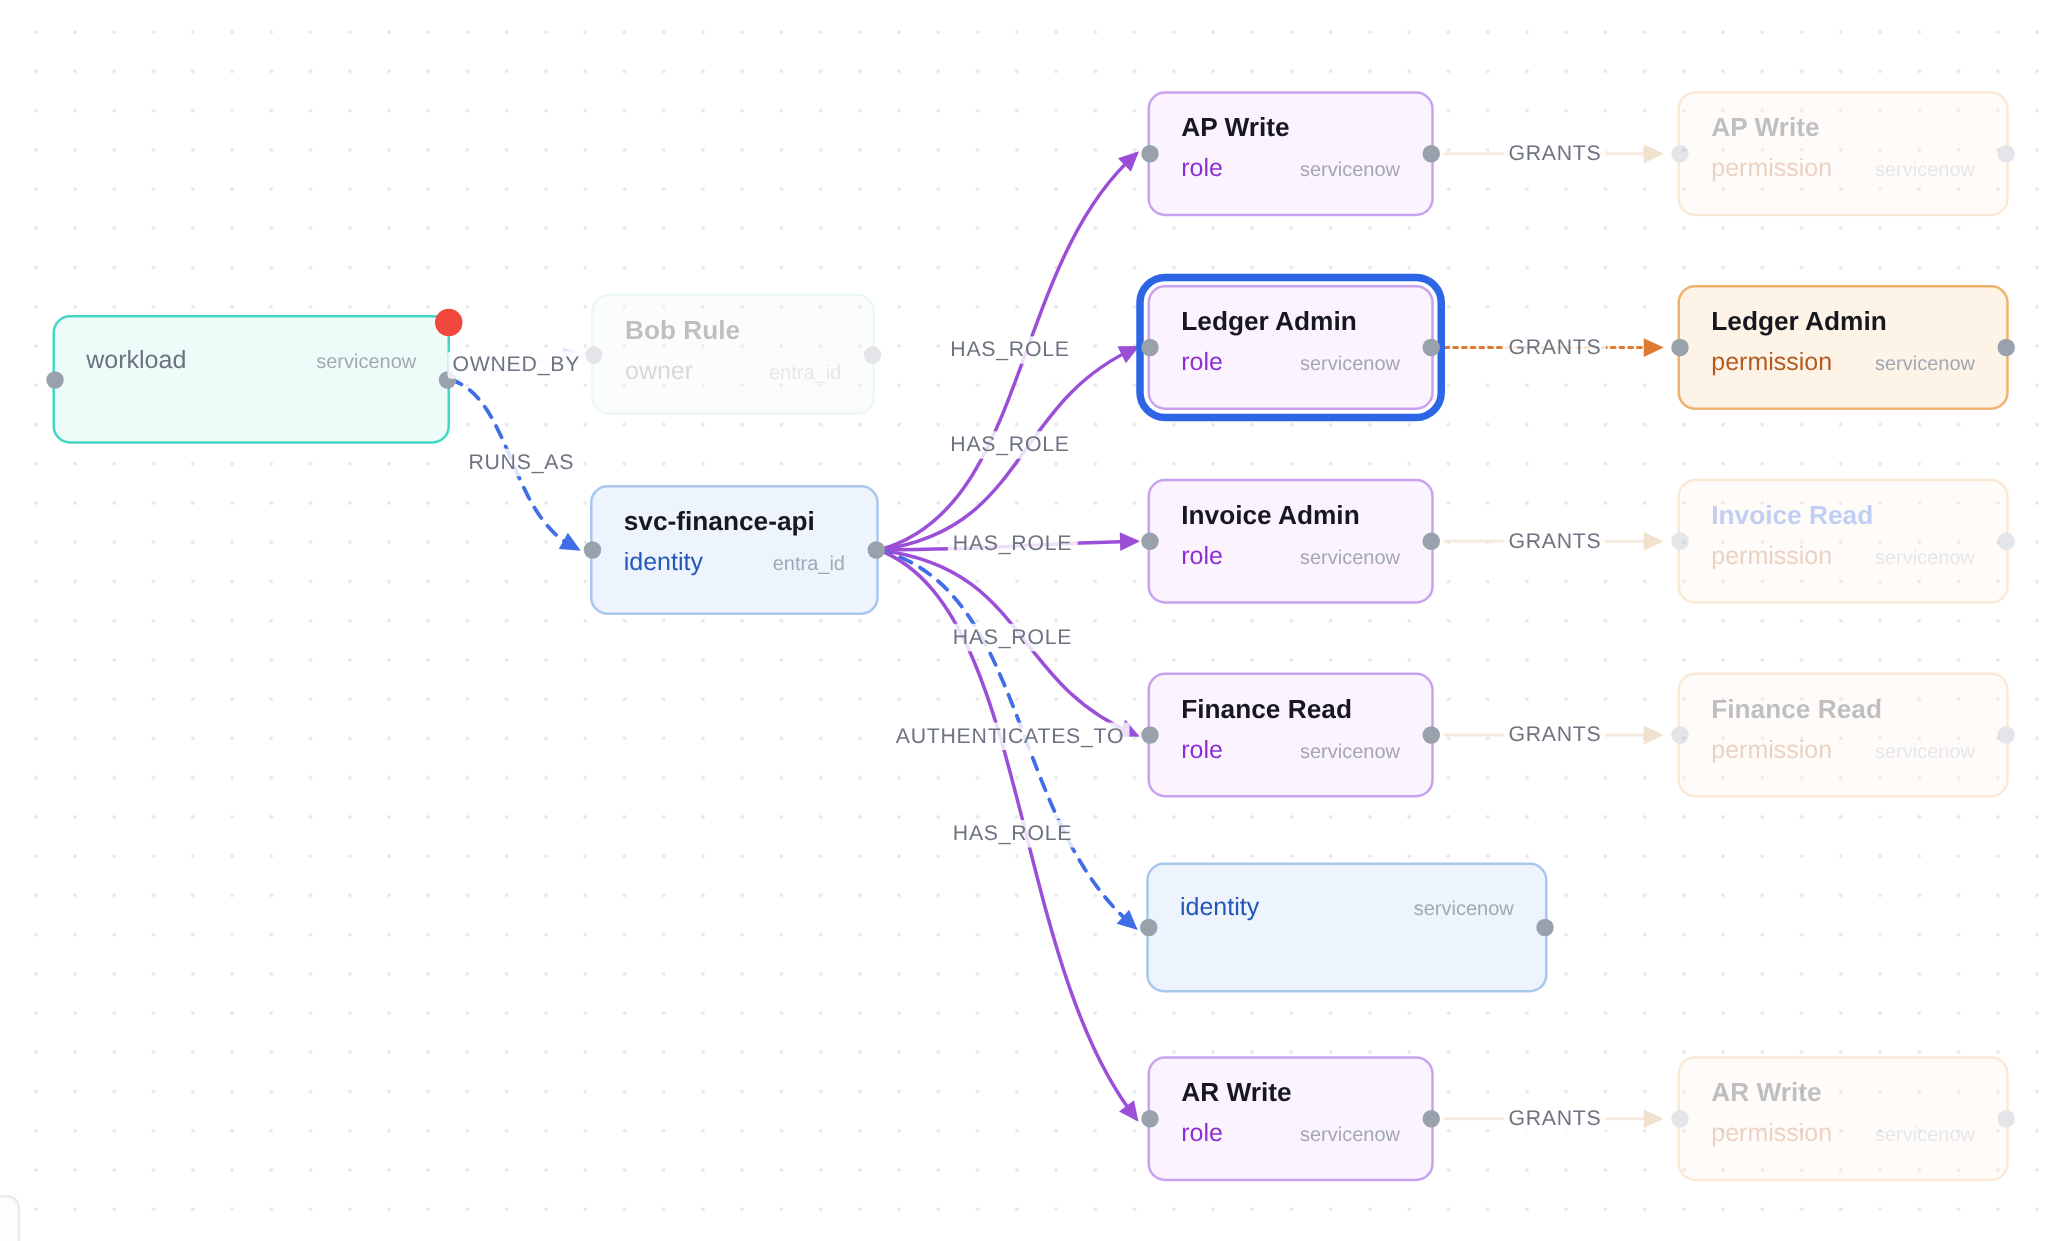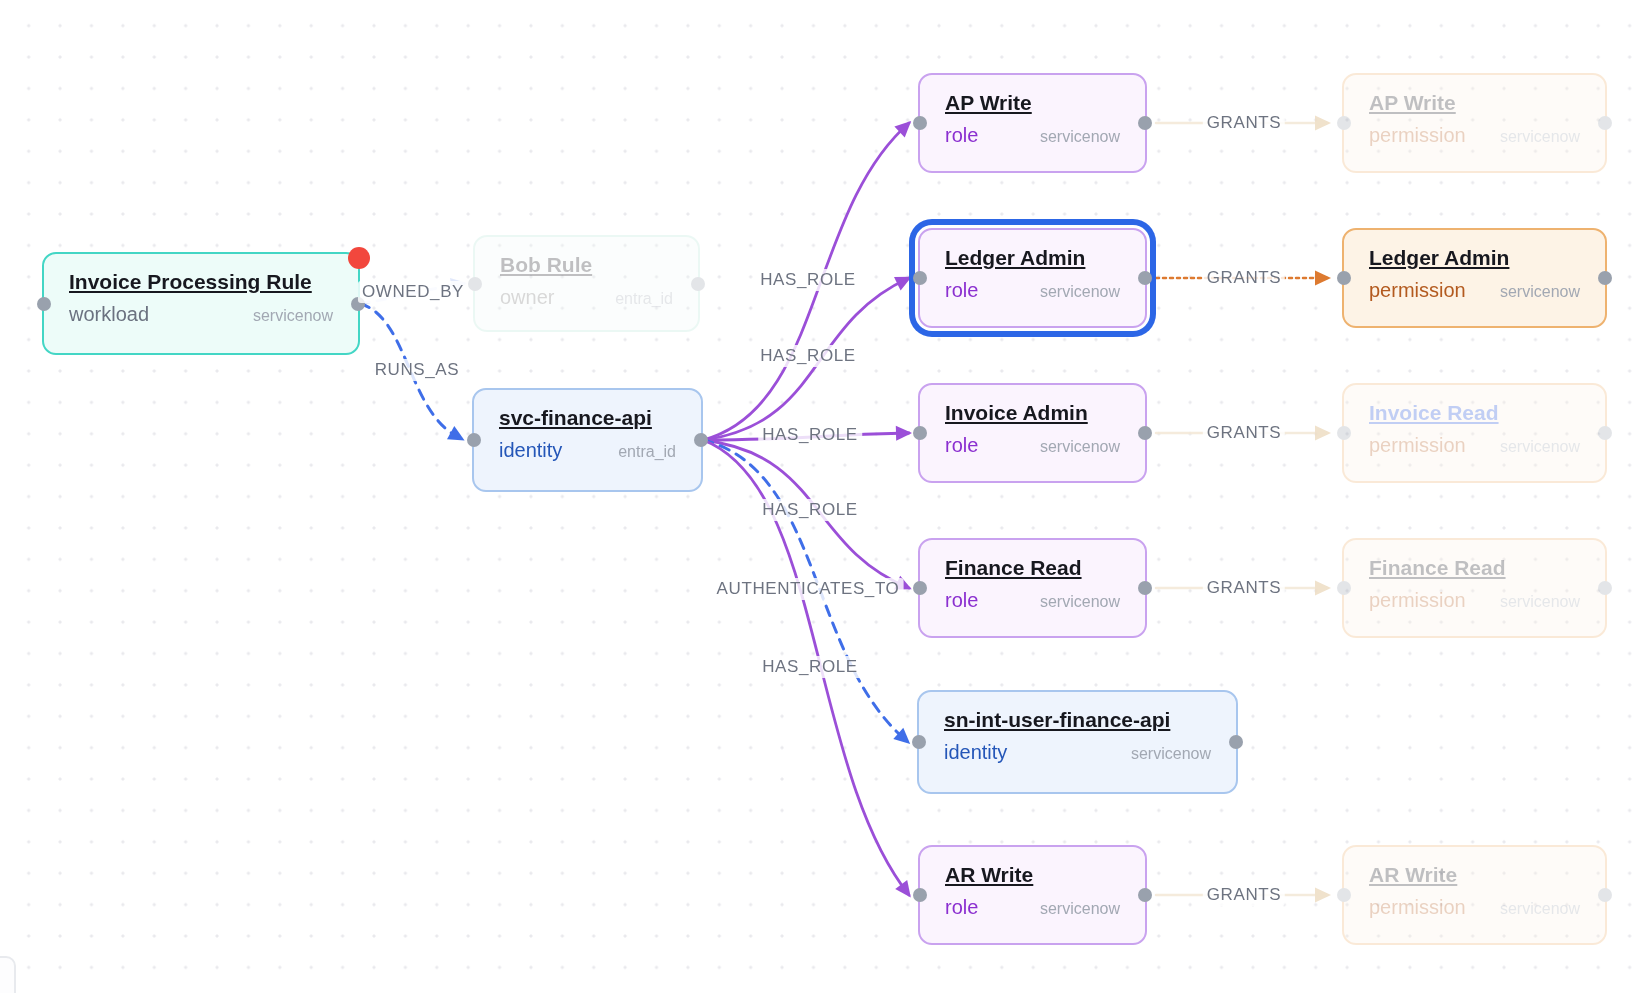--- a/index.html
+++ b/index.html
@@ -7,21 +7,21 @@
     position:relative;width:1645px;height:993px;overflow:hidden;
     background-color:#ffffff;
     background-image:radial-gradient(circle,#e9e9ed 1.5px,transparent 1.6px);
     background-size:31.4px 31.4px;background-position:13px 10px;
   }
   svg.edges{position:absolute;left:0;top:0;z-index:2;}
   .node{
     position:absolute;z-index:4;box-sizing:border-box;
     border:2px solid;border-radius:14px;padding:15px 25px 0 25px;
   }
-  .n-title{font-size:21px;font-weight:700;line-height:26px;white-space:nowrap;text-decoration:underline;}
+  .n-title{font-size:21px;font-weight:700;line-height:26px;white-space:nowrap;}
   .n-row{display:flex;justify-content:space-between;align-items:baseline;margin-top:7px;}
   .n-type{font-size:20px;line-height:24px;white-space:nowrap;}
   .n-src{font-size:16px;white-space:nowrap;}
   .dot{position:absolute;width:14px;height:14px;border-radius:50%;top:50%;margin-top:-7px;}
   .dot-l{left:-7px;}
   .dot-r{right:-7px;}
   .badge{position:absolute;top:-7px;right:-12px;width:22px;height:22px;border-radius:50%;}
   .edge-label{
     position:absolute;z-index:6;transform:translate(-50%,-50%);
     font-size:17px;letter-spacing:0.6px;white-space:nowrap;
@@ -85,21 +85,20 @@
       <g opacity="0.85">
         <path d="M1156,588 L1328,588" fill="none" stroke="#f3e8d6" stroke-width="2.5" stroke-linecap="round"></path>
         <polygon points="1331.0,588.0 1315.0,580.5 1315.0,595.5" fill="#eeddc4"></polygon>
       </g>
       <g opacity="0.85">
         <path d="M1156,895 L1328,895" fill="none" stroke="#f3e8d6" stroke-width="2.5" stroke-linecap="round"></path>
         <polygon points="1331.0,895.0 1315.0,887.5 1315.0,902.5" fill="#eeddc4"></polygon>
       </g>
     </svg>
     <div class="node" style="left: 42px; top: 252px; width: 318px; height: 103px; border-color: rgb(67, 214, 197); background: rgb(237, 252, 249);">
-      <div class="n-title" style="color: rgb(23, 24, 31);">Invoice Processing Rule</div>
       <div class="n-row">
         <span class="n-type" style="color: rgb(107, 114, 128);">workload</span>
         <span class="n-src" style="color: rgb(162, 168, 179);">servicenow</span>
       </div>
       <span class="dot dot-l" style="background: rgb(153, 161, 173);"></span>
       <span class="dot dot-r" style="background: rgb(153, 161, 173);"></span>
       <span class="badge" style="background: rgb(242, 71, 61);"></span>
     </div>
     <div class="node" style="left: 473px; top: 235px; width: 227px; height: 97px; border-color: rgb(185, 230, 218); background: rgb(243, 251, 248); opacity: 0.27;">
       <div class="n-title" style="color: rgb(23, 24, 31);">Bob Rule</div>
@@ -149,21 +148,20 @@
     <div class="node" style="left: 918px; top: 538px; width: 229px; height: 100px; border-color: rgb(201, 162, 239); background: rgb(251, 244, 254);">
       <div class="n-title" style="color: rgb(23, 24, 31);">Finance Read</div>
       <div class="n-row">
         <span class="n-type" style="color: rgb(139, 47, 208);">role</span>
         <span class="n-src" style="color: rgb(162, 168, 179);">servicenow</span>
       </div>
       <span class="dot dot-l" style="background: rgb(153, 161, 173);"></span>
       <span class="dot dot-r" style="background: rgb(153, 161, 173);"></span>
     </div>
     <div class="node" style="left: 917px; top: 690px; width: 321px; height: 104px; border-color: rgb(168, 198, 238); background: rgb(238, 244, 253);">
-      <div class="n-title" style="color: rgb(23, 24, 31);">sn-int-user-finance-api</div>
       <div class="n-row">
         <span class="n-type" style="color: rgb(36, 86, 184);">identity</span>
         <span class="n-src" style="color: rgb(162, 168, 179);">servicenow</span>
       </div>
       <span class="dot dot-l" style="background: rgb(153, 161, 173);"></span>
       <span class="dot dot-r" style="background: rgb(153, 161, 173);"></span>
     </div>
     <div class="node" style="left: 918px; top: 845px; width: 229px; height: 100px; border-color: rgb(201, 162, 239); background: rgb(251, 244, 254);">
       <div class="n-title" style="color: rgb(23, 24, 31);">AR Write</div>
       <div class="n-row">

